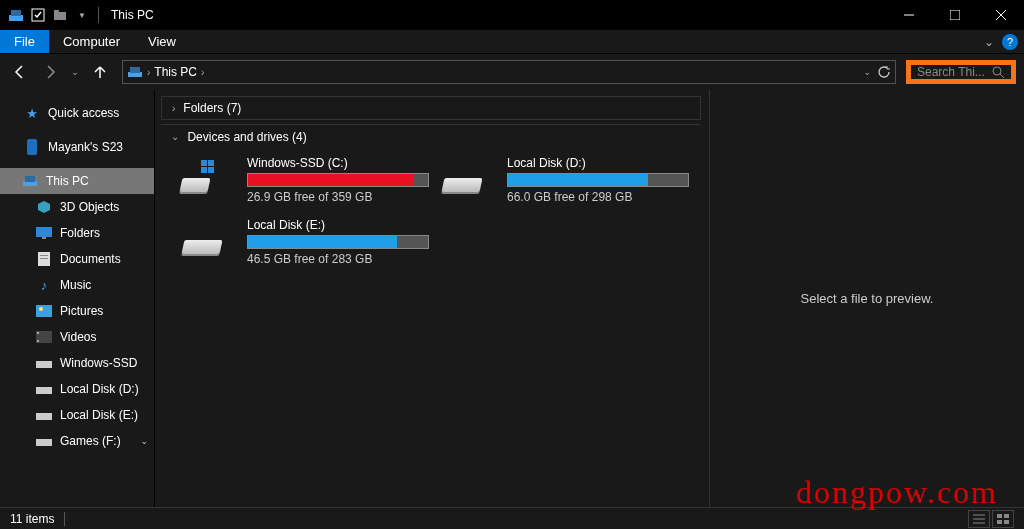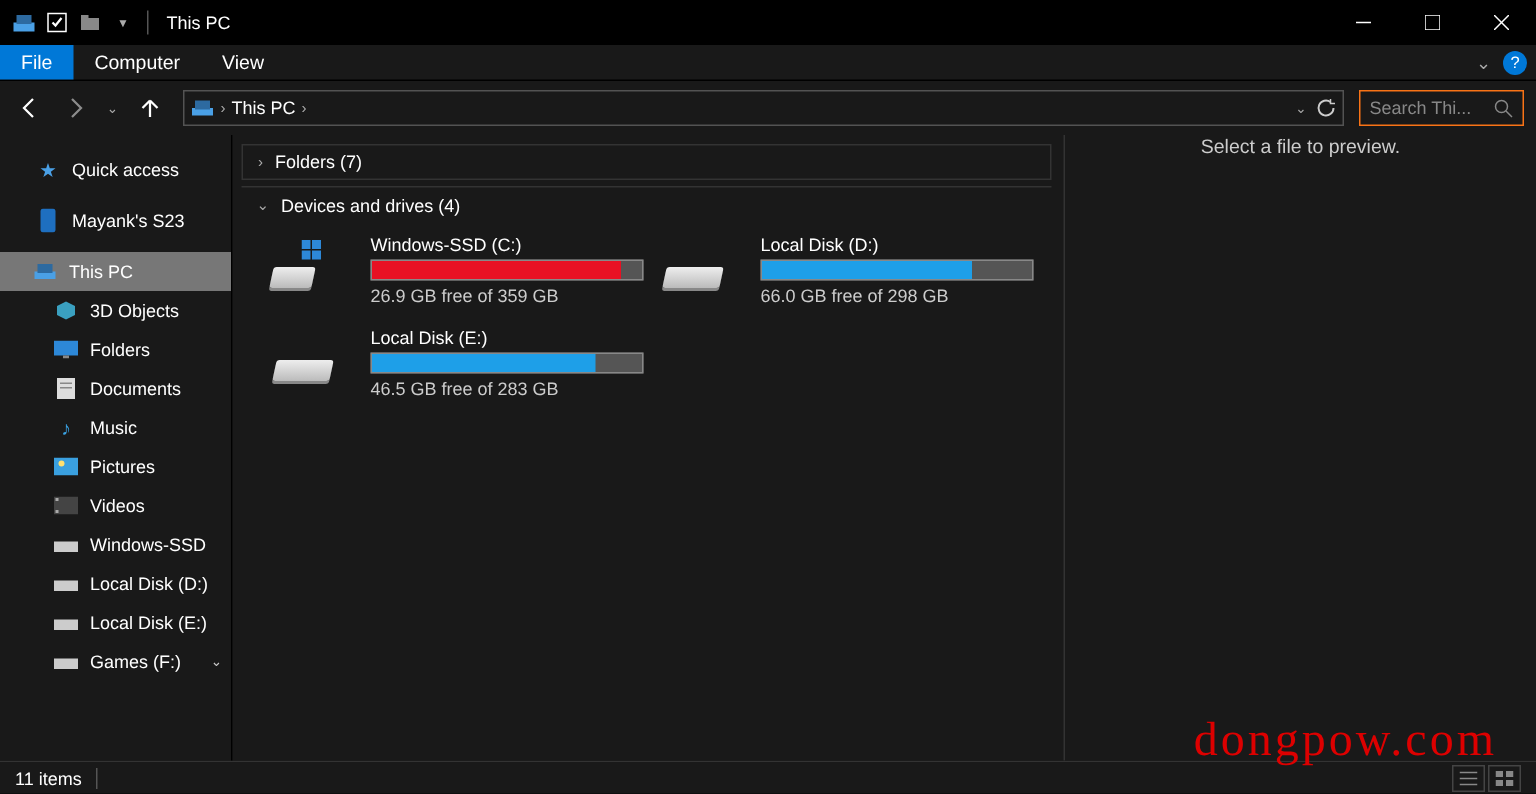--- a/index.html
+++ b/index.html
@@ -17,21 +17,21 @@
   .ribbon .file { background: #0078d7; color: #fff; }
   .ribbon .right { margin-left: auto; display: flex; align-items: center; padding-right: 6px; gap: 8px; }
   .ribbon .help { width: 16px; height: 16px; border-radius: 50%; background: #0078d7; color: #fff; display: flex; align-items: center; justify-content: center; font-size: 11px; }
 
   .navbar { height: 36px; background: #191919; display: flex; align-items: center; padding: 0 8px; gap: 6px; }
   .navbtn { width: 24px; height: 24px; display: flex; align-items: center; justify-content: center; color: #fff; }
   .addr { flex: 1; height: 24px; background: #191919; border: 1px solid #535353; display: flex; align-items: center; padding: 0 4px; gap: 6px; margin: 0 4px; }
   .addr .crumb { display: flex; align-items: center; gap: 4px; }
   .addr .sep { color: #aaa; font-size: 10px; }
   .addr .rightctl { margin-left: auto; display: flex; align-items: center; gap: 6px; color: #aaa; }
-  .search { width: 110px; height: 24px; background: #191919; border: 1px solid #f97316; display: flex; align-items: center; padding: 0 6px; color: #888; }
+  .search { width: 110px; height: 24px; background: #191919; border: 5px solid #f97316; display: flex; align-items: center; padding: 0 6px; color: #888; }
   .search span { flex: 1; white-space: nowrap; overflow: hidden; text-overflow: ellipsis; }
 
   .body { display: flex; height: calc(529px - 30px - 24px - 36px - 22px); }
 
   .sidebar { width: 155px; background: #191919; padding-top: 10px; overflow: hidden; border-right: 1px solid #000;}
   .side-item { height: 26px; display: flex; align-items: center; padding-left: 24px; gap: 8px; font-size: 12px; white-space: nowrap; }
   .side-item.indent1 { padding-left: 30px; }
   .side-item.indent2 { padding-left: 36px; }
   .side-item.selected { background: #777777; }
   .side-item .ico { width: 16px; height: 16px; display: flex; align-items: center; justify-content: center; font-size: 13px; }
@@ -42,21 +42,21 @@
   .grouphdr.noborder { border:none; border-top:1px solid #333;}
   .grouphdr .chev { font-size: 10px; color: #aaa; }
   .drives { display: flex; flex-wrap: wrap; padding-left: 20px; }
   .drive { width: 260px; display: flex; align-items: flex-start; gap: 24px; padding: 4px 6px; margin-bottom: 6px;}
   .drive .dicon { width: 42px; height: 36px; display:flex; align-items:flex-end; justify-content:center;}
   .drive .dicon .body3d { width:38px; height:14px; background:linear-gradient(#eee,#bbb); border-radius:2px; transform:skewX(-12deg); box-shadow:0 2px 0 #888;}
   .drive .dinfo { flex: 1; }
   .drive .bar { height: 14px; background: #555; margin: 3px 0; position: relative; border:1px solid #888;}
   .drive .bar .fill { height: 100%; }
   .drive .sub { color: #ccc; font-size: 12px; }
-  .preview { flex: 1; display: flex; justify-content: center; color: #ccc; font-size: 13px; }
+  .preview { flex: 1; display: flex; align-items: center; justify-content: center; color: #ccc; font-size: 13px; }
 
   .status { height: 22px; background: #191919; display: flex; align-items: center; padding: 0 10px; font-size: 12px; border-top:1px solid #333;}
   .status .sep { width:1px; height:14px; background:#555; margin:0 10px;}
   .status .viewbtns { margin-left:auto; display:flex; gap:2px;}
   .status .viewbtns .vb { width:22px; height:18px; border:1px solid #444; display:flex; align-items:center; justify-content:center;}
 
   .watermark { position:absolute; right:26px; bottom:18px; color:#d00; font-family: "Times New Roman", serif; font-size:32px; letter-spacing:2px; pointer-events:none;}
 
   svg { display:block; }
 </style>

